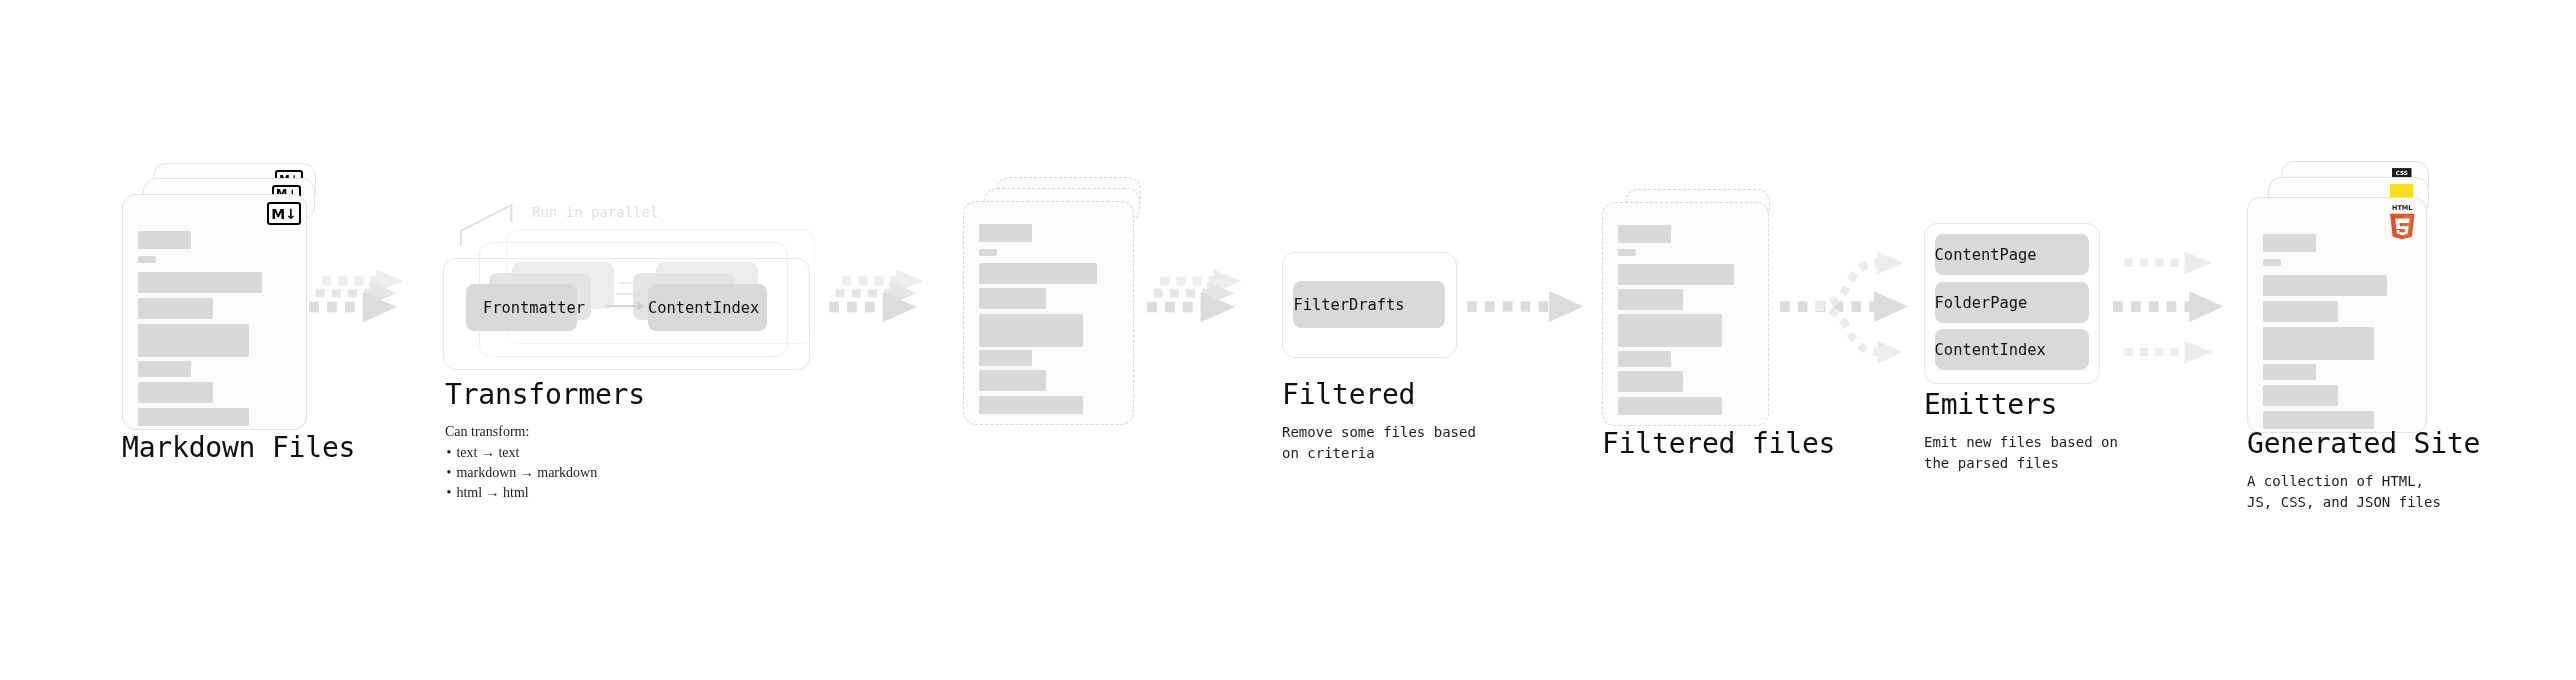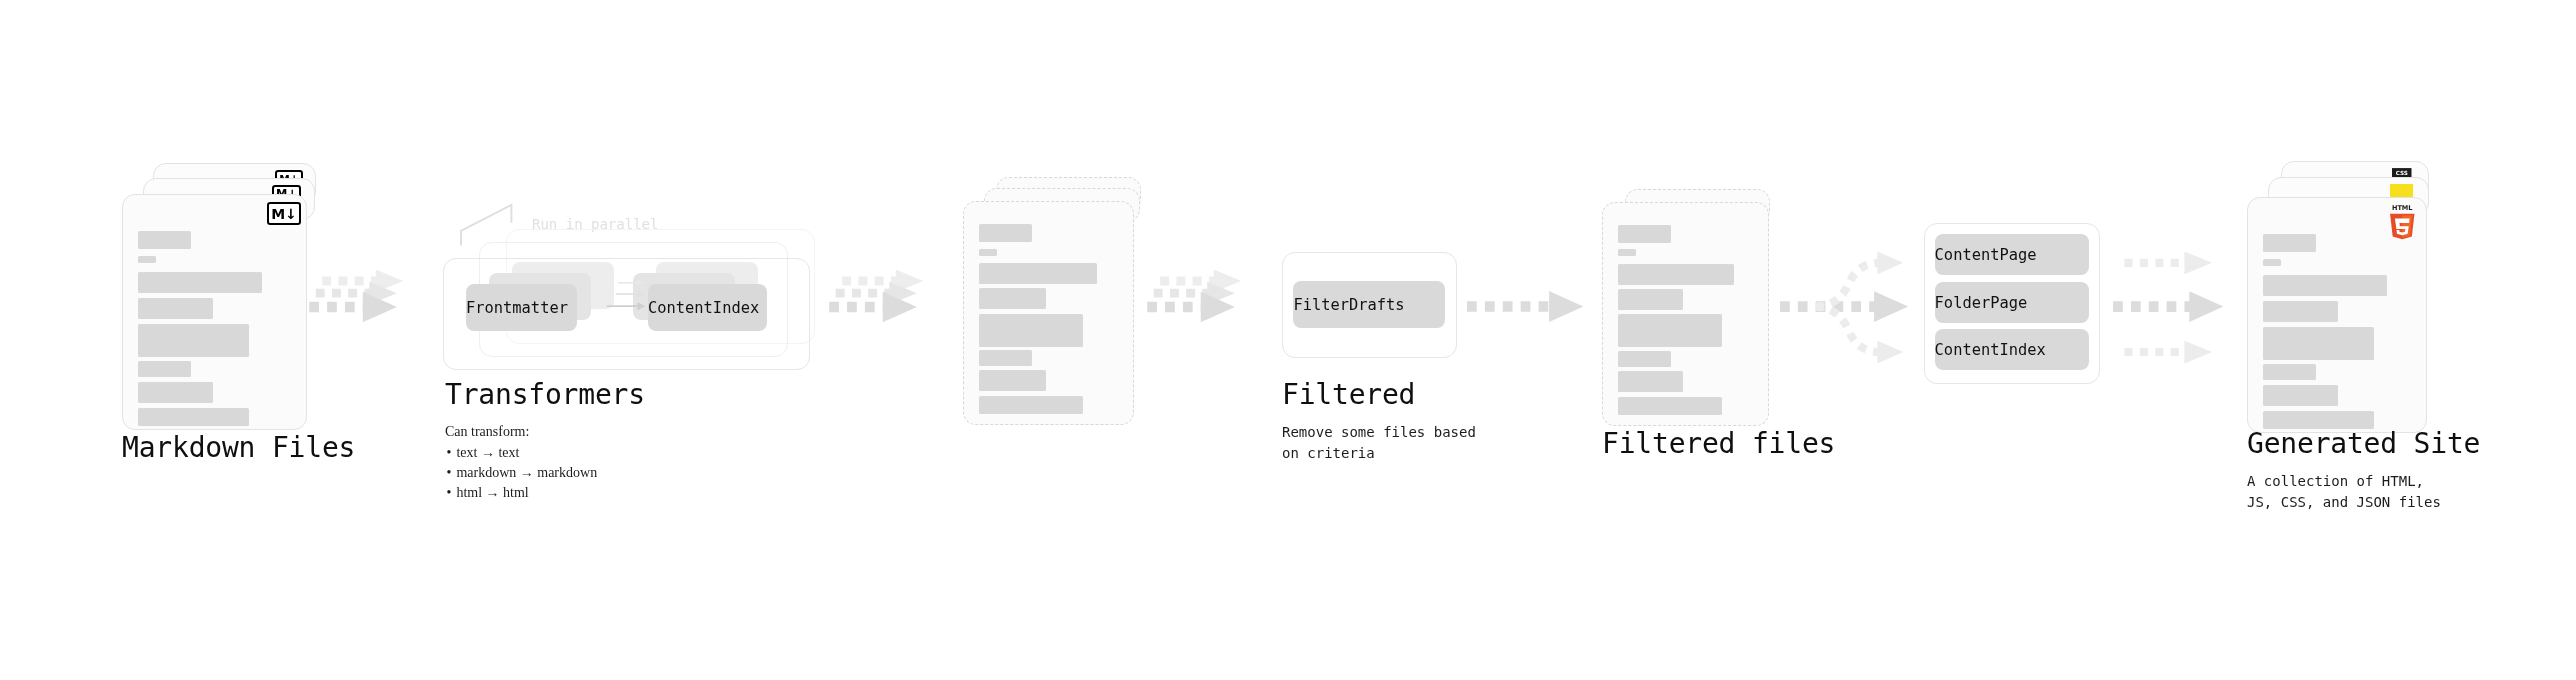--- a/index.html
+++ b/index.html
@@ -170,21 +170,21 @@
       <line x1="0" y1="48" x2="70" y2="48" stroke="#dcdcdc" stroke-width="13" stroke-dasharray="12 10"></line>
       <polygon points="66,29 108,48 66,67" fill="#dcdcdc"></polygon>
     </g>
   </svg>
 
   <div class="abs" style="left:443px; top:195px; width:382px; height:179px;">
 
     <svg class="abs" style="left:18px; top:0px;" width="65" height="54" viewBox="0 0 80 66">
       <path d="M0 62 L0 44 L62 12 L62 34" stroke="#e0e0e0" stroke-width="2.5" fill="none"></path>
     </svg>
-    <div class="parallel-label" style="left:89px; top:21px;">Run in parallel</div>
+    <div class="parallel-label" style="left:89px; top:9px;">Run in parallel</div>
 
     <div class="groupbox ghost3" style="left:63px; top:34px; width:309px; height:115px;"></div>
     <div class="groupbox ghost2" style="left:36px; top:47px; width:309px; height:115px;"></div>
     <div class="groupbox" style="left:0px; top:63px; width:367px; height:112px;"></div>
 
     <div class="chip ghost-b" style="left:69px; top:67px; width:102px; height:47px;"></div>
     <div class="chip ghost-b" style="left:213px; top:67px; width:102px; height:47px;"></div>
 
     <div class="chip ghost-a" style="left:46px; top:78px; width:102px; height:47px;"></div>
     <div class="chip ghost-a" style="left:190px; top:78px; width:102px; height:47px;"></div>
@@ -193,21 +193,21 @@
       <g fill="none">
         <line x1="20" y1="8" x2="46" y2="8" stroke="#e8e8e8" stroke-width="2"></line>
         <polygon points="44,4 52,8 44,12" fill="#e8e8e8"></polygon>
         <line x1="17" y1="22" x2="46" y2="22" stroke="#e0e0e0" stroke-width="2"></line>
         <polygon points="44,18 52,22 44,26" fill="#e0e0e0"></polygon>
         <line x1="6" y1="37" x2="46" y2="37" stroke="#cfcfcf" stroke-width="2"></line>
         <polygon points="44,32 54,37 44,42" fill="#cfcfcf"></polygon>
       </g>
     </svg>
 
-    <div class="chip" style="left:23px; top:89px; width:111px; height:47px;">
+    <div class="chip" style="left:23px; top:89px; width:111px; height:47px;padding-left:17px;">
       <span>Frontmatter</span>
     </div>
     <div class="chip" style="left:205px; top:89px; width:119px; height:47px;">
       <span>ContentIndex</span>
     </div>
   </div>
 
   <div class="caption" style="left:445px; top:378px; width:309px;">
     <div class="cap-title">Transformers</div>
     <ul class="cap-list">
@@ -314,20 +314,25 @@
       <span>ContentPage</span>
     </div>
     <div class="chip" style="left:10.6px; top:59px; width:154px; height:41px;">
       <span>FolderPage</span>
     </div>
     <div class="chip" style="left:10.6px; top:106px; width:154px; height:41px;">
       <span>ContentIndex</span>
     </div>
   </div>
 
+  <div class="caption" style="left:1924px; top:388px; width:276px;">
+    <div class="cap-title">Emitters</div>
+    <div class="cap-sub">Emit new files based on
+the parsed files</div>
+  </div>
 
   <svg class="abs" style="left:2113px; top:232px;" width="134" height="146" viewBox="0 0 165 180">
     <g fill="none">
       <line x1="14" y1="38" x2="92" y2="38" stroke="#ececec" stroke-width="10" stroke-dasharray="10 9"></line>
       <polygon points="88,24 122,38 88,52" fill="#ececec"></polygon>
       <line x1="0" y1="92" x2="98" y2="92" stroke="#dcdcdc" stroke-width="13" stroke-dasharray="12 10"></line>
       <polygon points="94,73 136,92 94,111" fill="#dcdcdc"></polygon>
       <line x1="14" y1="148" x2="92" y2="148" stroke="#ececec" stroke-width="10" stroke-dasharray="10 9"></line>
       <polygon points="88,134 122,148 88,162" fill="#ececec"></polygon>
     </g>

